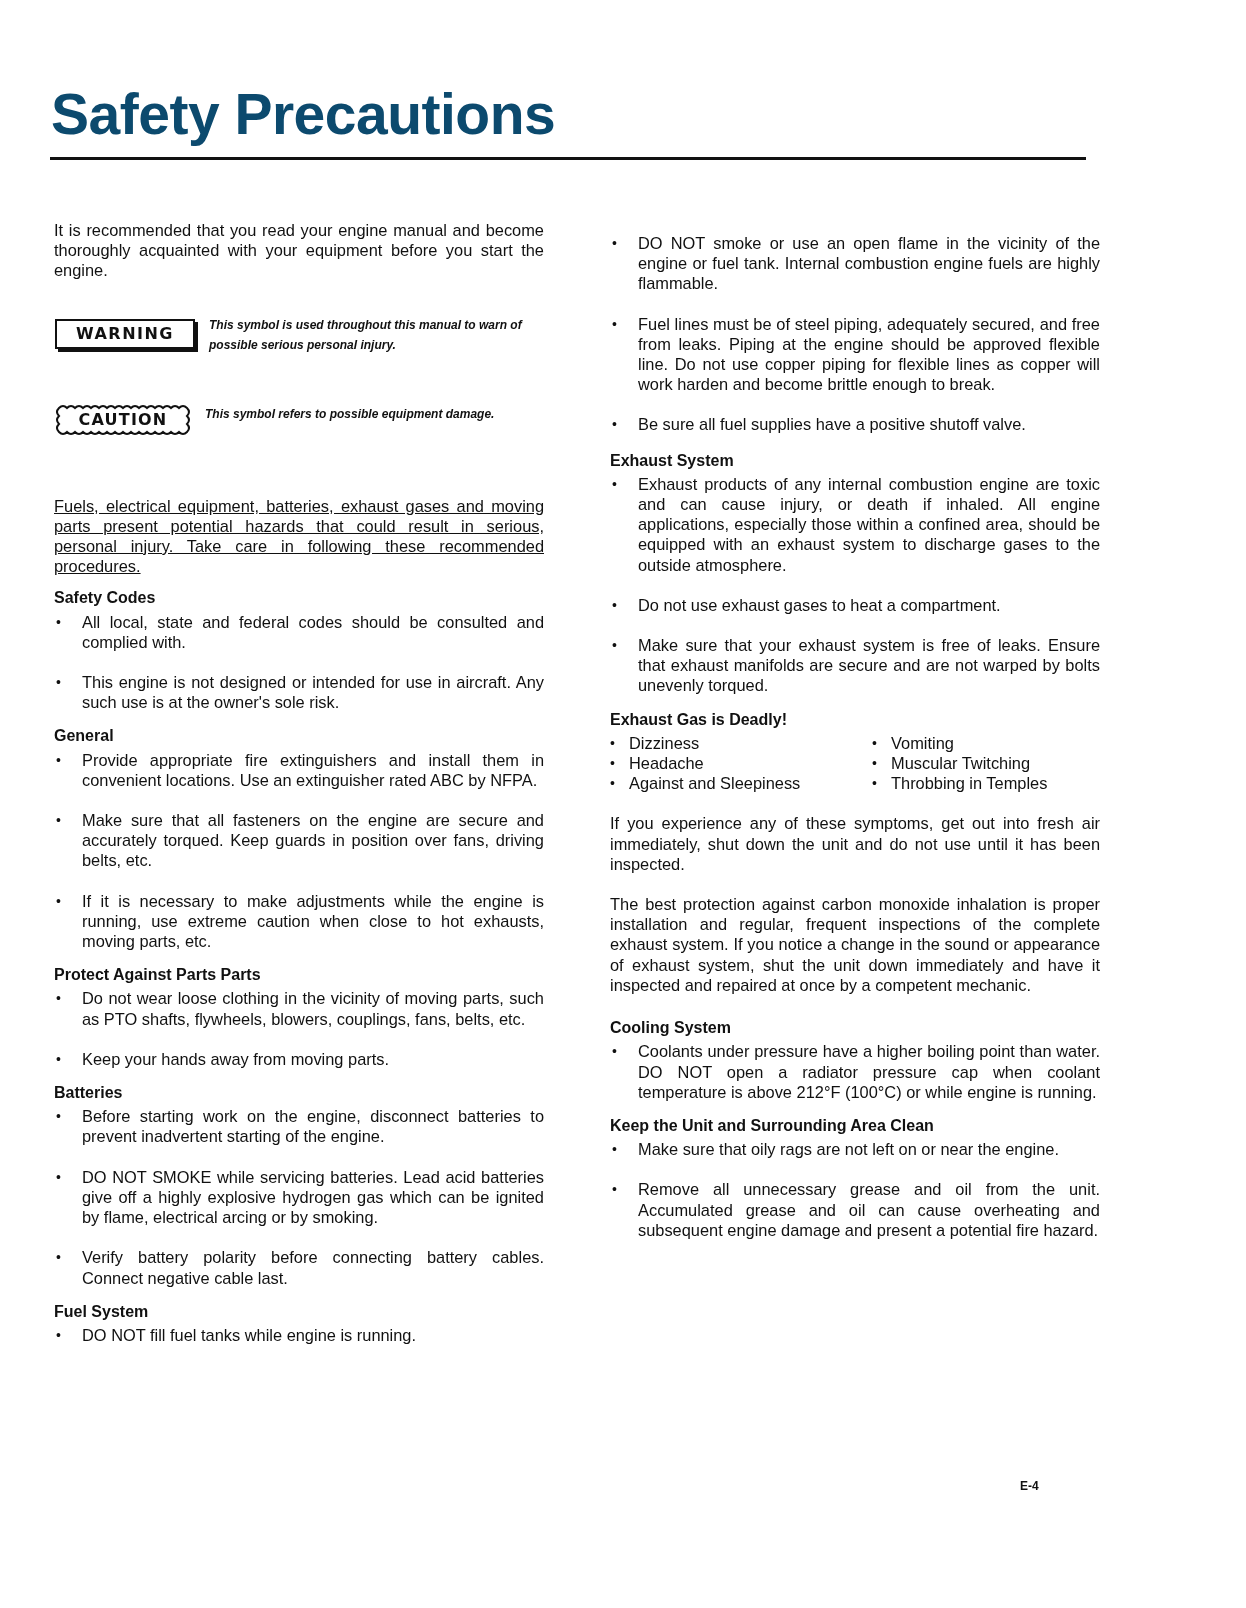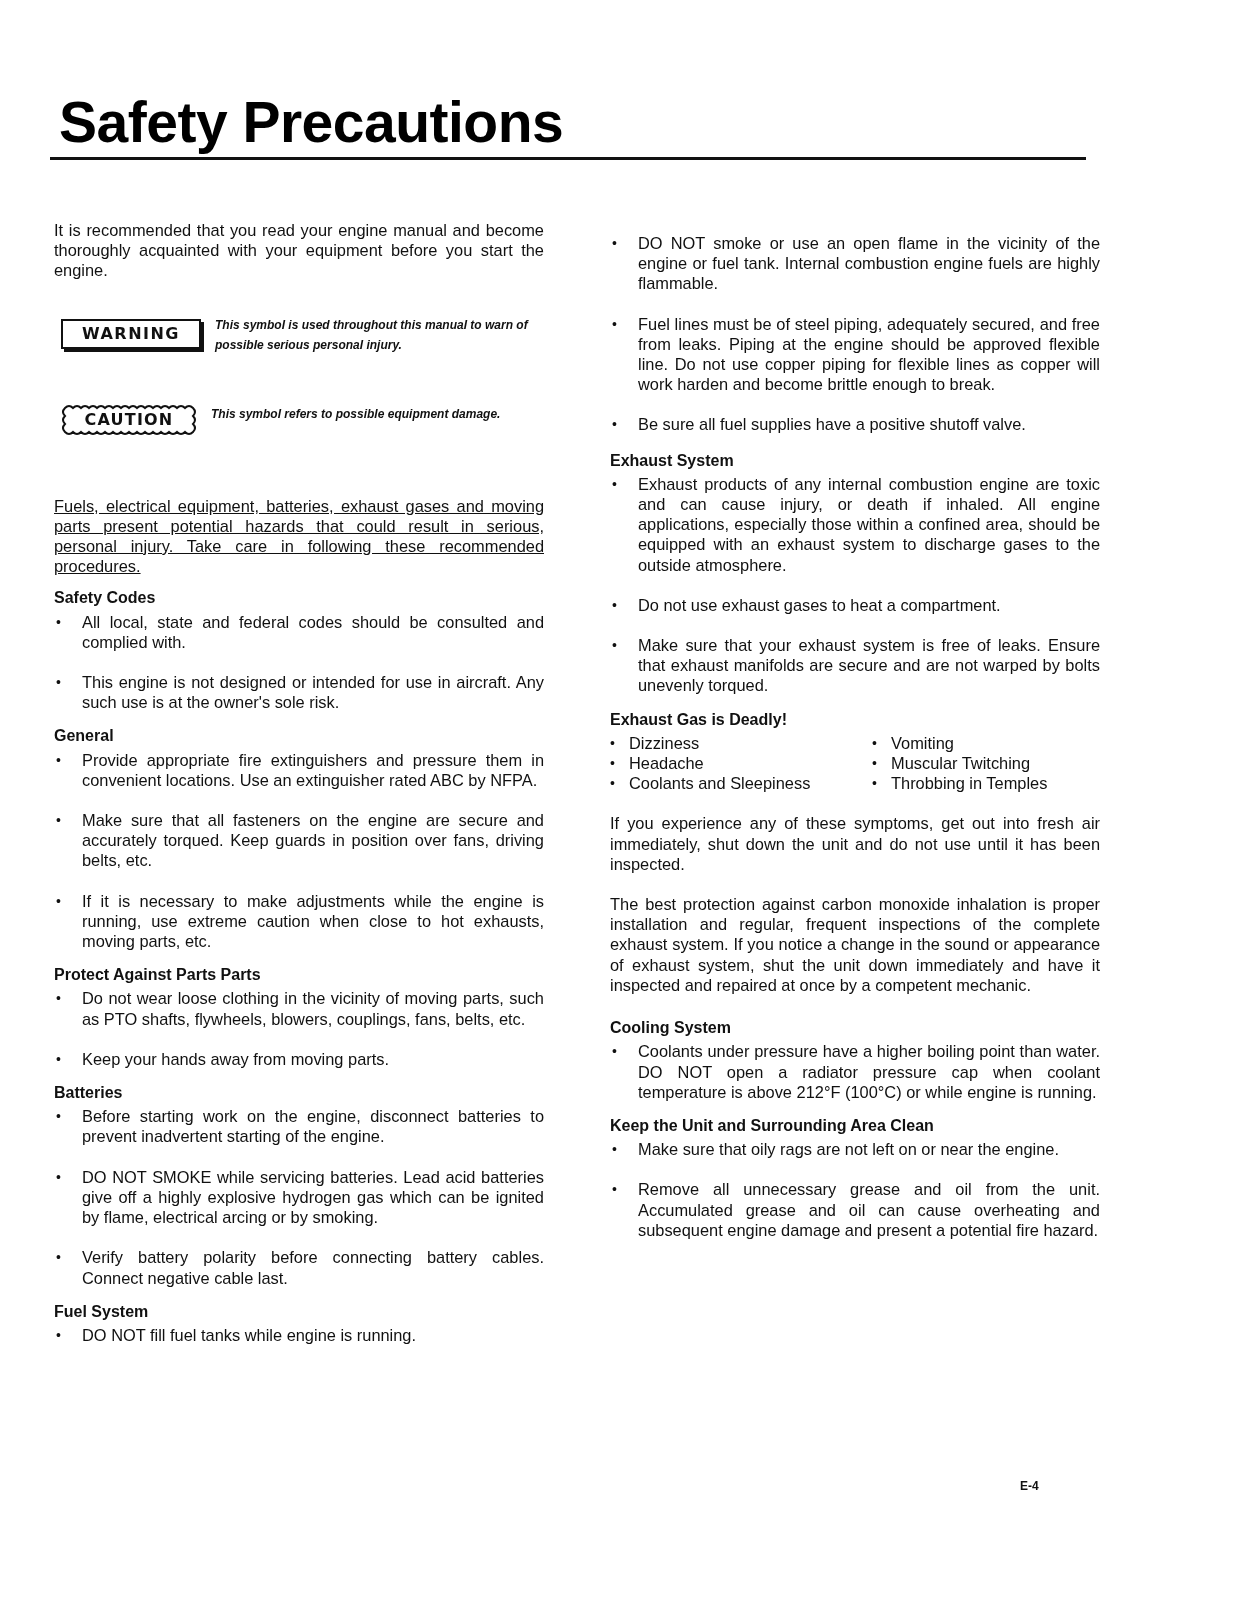--- a/index.html
+++ b/index.html
@@ -16,22 +16,22 @@
       font-family: "Liberation Sans", sans-serif;
     }
     .title {
       position: absolute;
       left: 47px;
       top: 82px;
       font-family: "Liberation Sans", sans-serif;
       font-weight: bold;
       font-size: 57px;
       letter-spacing: -0.5px;
-      color: #000000;
-      margin: 12px;
+      color: #0c4a6e;
+      margin: 4px;
       line-height: 1;
     }
     .title-rule {
       position: absolute;
       left: 50px;
       top: 157px;
       width: 1036px;
       height: 3px;
       background: #111111;
     }
@@ -44,21 +44,21 @@
     }
     .col-left { left: 54px; }
     .col-right { left: 610px; top: 233px; }
 
     p.para {
       margin: 0 0 20px 0;
       text-align: justify;
     }
     .notice {
       position: relative;
-      margin: 13px;
+      margin: 7px;
     }
     .notice-text {
       font-weight: bold;
       font-style: italic;
       font-size: 12px;
       line-height: 20.5px;
     }
     .warning-box {
       float: left;
       width: 136px;
@@ -178,21 +178,21 @@
     <div class="section-heading">Safety Codes</div>
     <ul class="bullets">
       <li><span class="bullet">•</span><span>All local, state and federal codes should be consulted and complied with.</span></li>
       <li style="margin-bottom:14px;"><span class="bullet">•</span><span>This engine is not designed or intended for use in aircraft. Any such use is at the owner's sole risk.</span></li>
     </ul>
   </div>
 
   <div>
     <div class="section-heading">General</div>
     <ul class="bullets">
-      <li><span class="bullet">•</span><span>Provide appropriate fire extinguishers and pressure them in convenient locations. Use an extinguisher rated ABC by NFPA.</span></li>
+      <li><span class="bullet">•</span><span>Provide appropriate fire extinguishers and install them in convenient locations. Use an extinguisher rated ABC by NFPA.</span></li>
       <li><span class="bullet">•</span><span>Make sure that all fasteners on the engine are secure and accurately torqued. Keep guards in position over fans, driving belts, etc.</span></li>
       <li style="margin-bottom:14px;"><span class="bullet">•</span><span>If it is necessary to make adjustments while the engine is running, use extreme caution when close to hot exhausts, moving parts, etc.</span></li>
     </ul>
   </div>
 
   <div>
     <div class="section-heading">Protect Against Parts Parts</div>
     <ul class="bullets">
       <li><span class="bullet">•</span><span>Do not wear loose clothing in the vicinity of moving parts, such as PTO shafts, flywheels, blowers, couplings, fans, belts, etc.</span></li>
       <li style="margin-bottom:14px;"><span class="bullet">•</span><span>Keep your hands away from moving parts.</span></li>
@@ -232,21 +232,21 @@
     </ul>
   </div>
 
   <div>
     <div class="section-heading">Exhaust Gas is Deadly!</div>
     <div class="symptoms">
       <div class="sym"><span class="bullet">•</span><span>Dizziness</span></div>
       <div class="sym"><span class="bullet">•</span><span>Vomiting</span></div>
       <div class="sym"><span class="bullet">•</span><span>Headache</span></div>
       <div class="sym"><span class="bullet">•</span><span>Muscular Twitching</span></div>
-      <div class="sym"><span class="bullet">•</span><span>Coolants and Sleepiness</span></div>
+      <div class="sym"><span class="bullet">•</span><span>Against and Sleepiness</span></div>
       <div class="sym"><span class="bullet">•</span><span>Throbbing in Temples</span></div>
     </div>
     <p class="para">If you experience any of these symptoms, get out into fresh air immediately, shut down the unit and do not use until it has been inspected.</p>
     <p class="para" style="margin-bottom:23px;">The best protection against carbon monoxide inhalation is proper installation and regular, frequent inspections of the complete exhaust system. If you notice a change in the sound or appearance of exhaust system, shut the unit down immediately and have it inspected and repaired at once by a competent mechanic.</p>
   </div>
 
   <div>
     <div class="section-heading">Cooling System</div>
     <ul class="bullets">
       <li style="margin-bottom:14px;"><span class="bullet">•</span><span>Coolants under pressure have a higher boiling point than water. DO NOT open a radiator pressure cap when coolant temperature is above 212°F (100°C) or while engine is running.</span></li>

